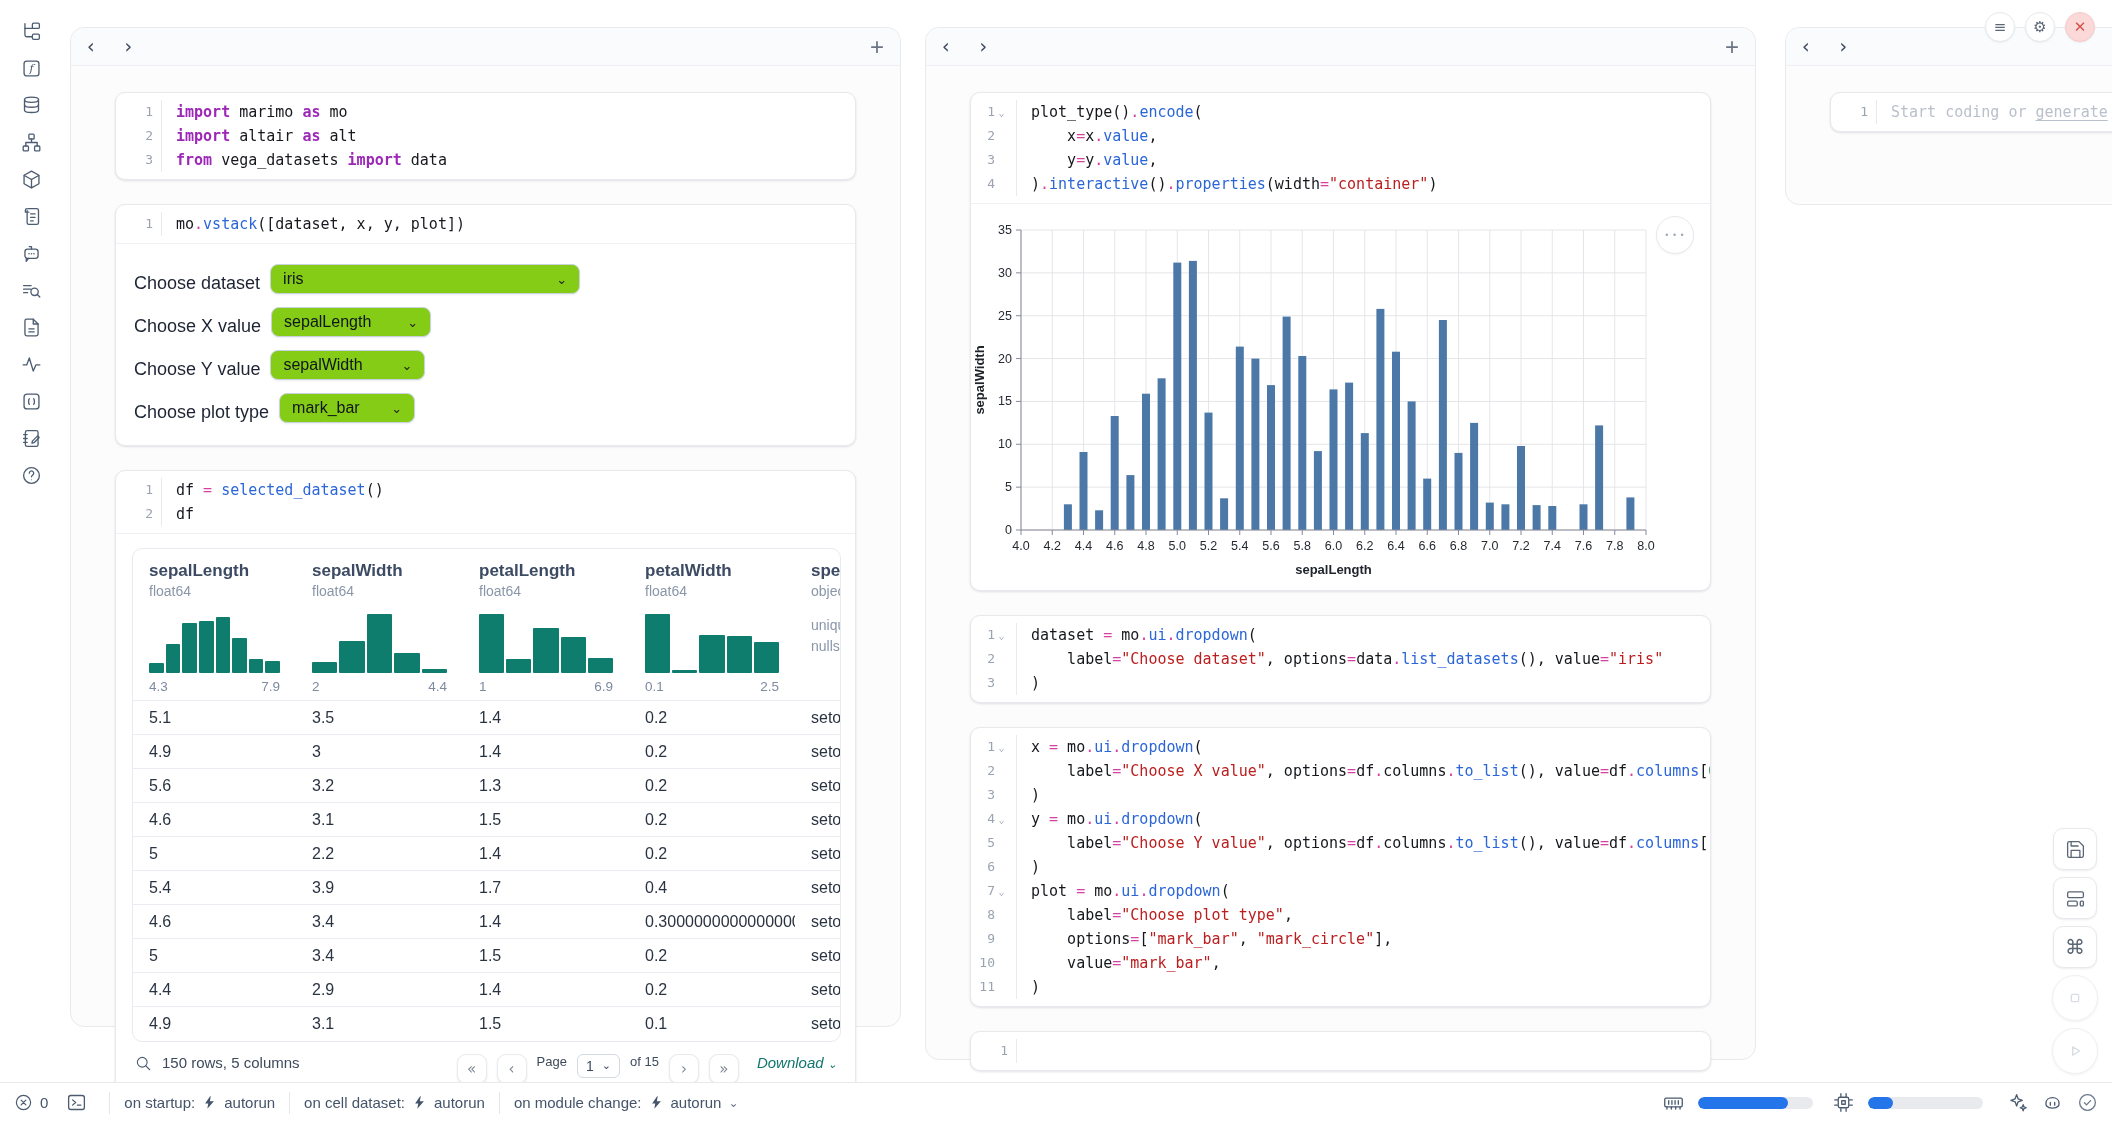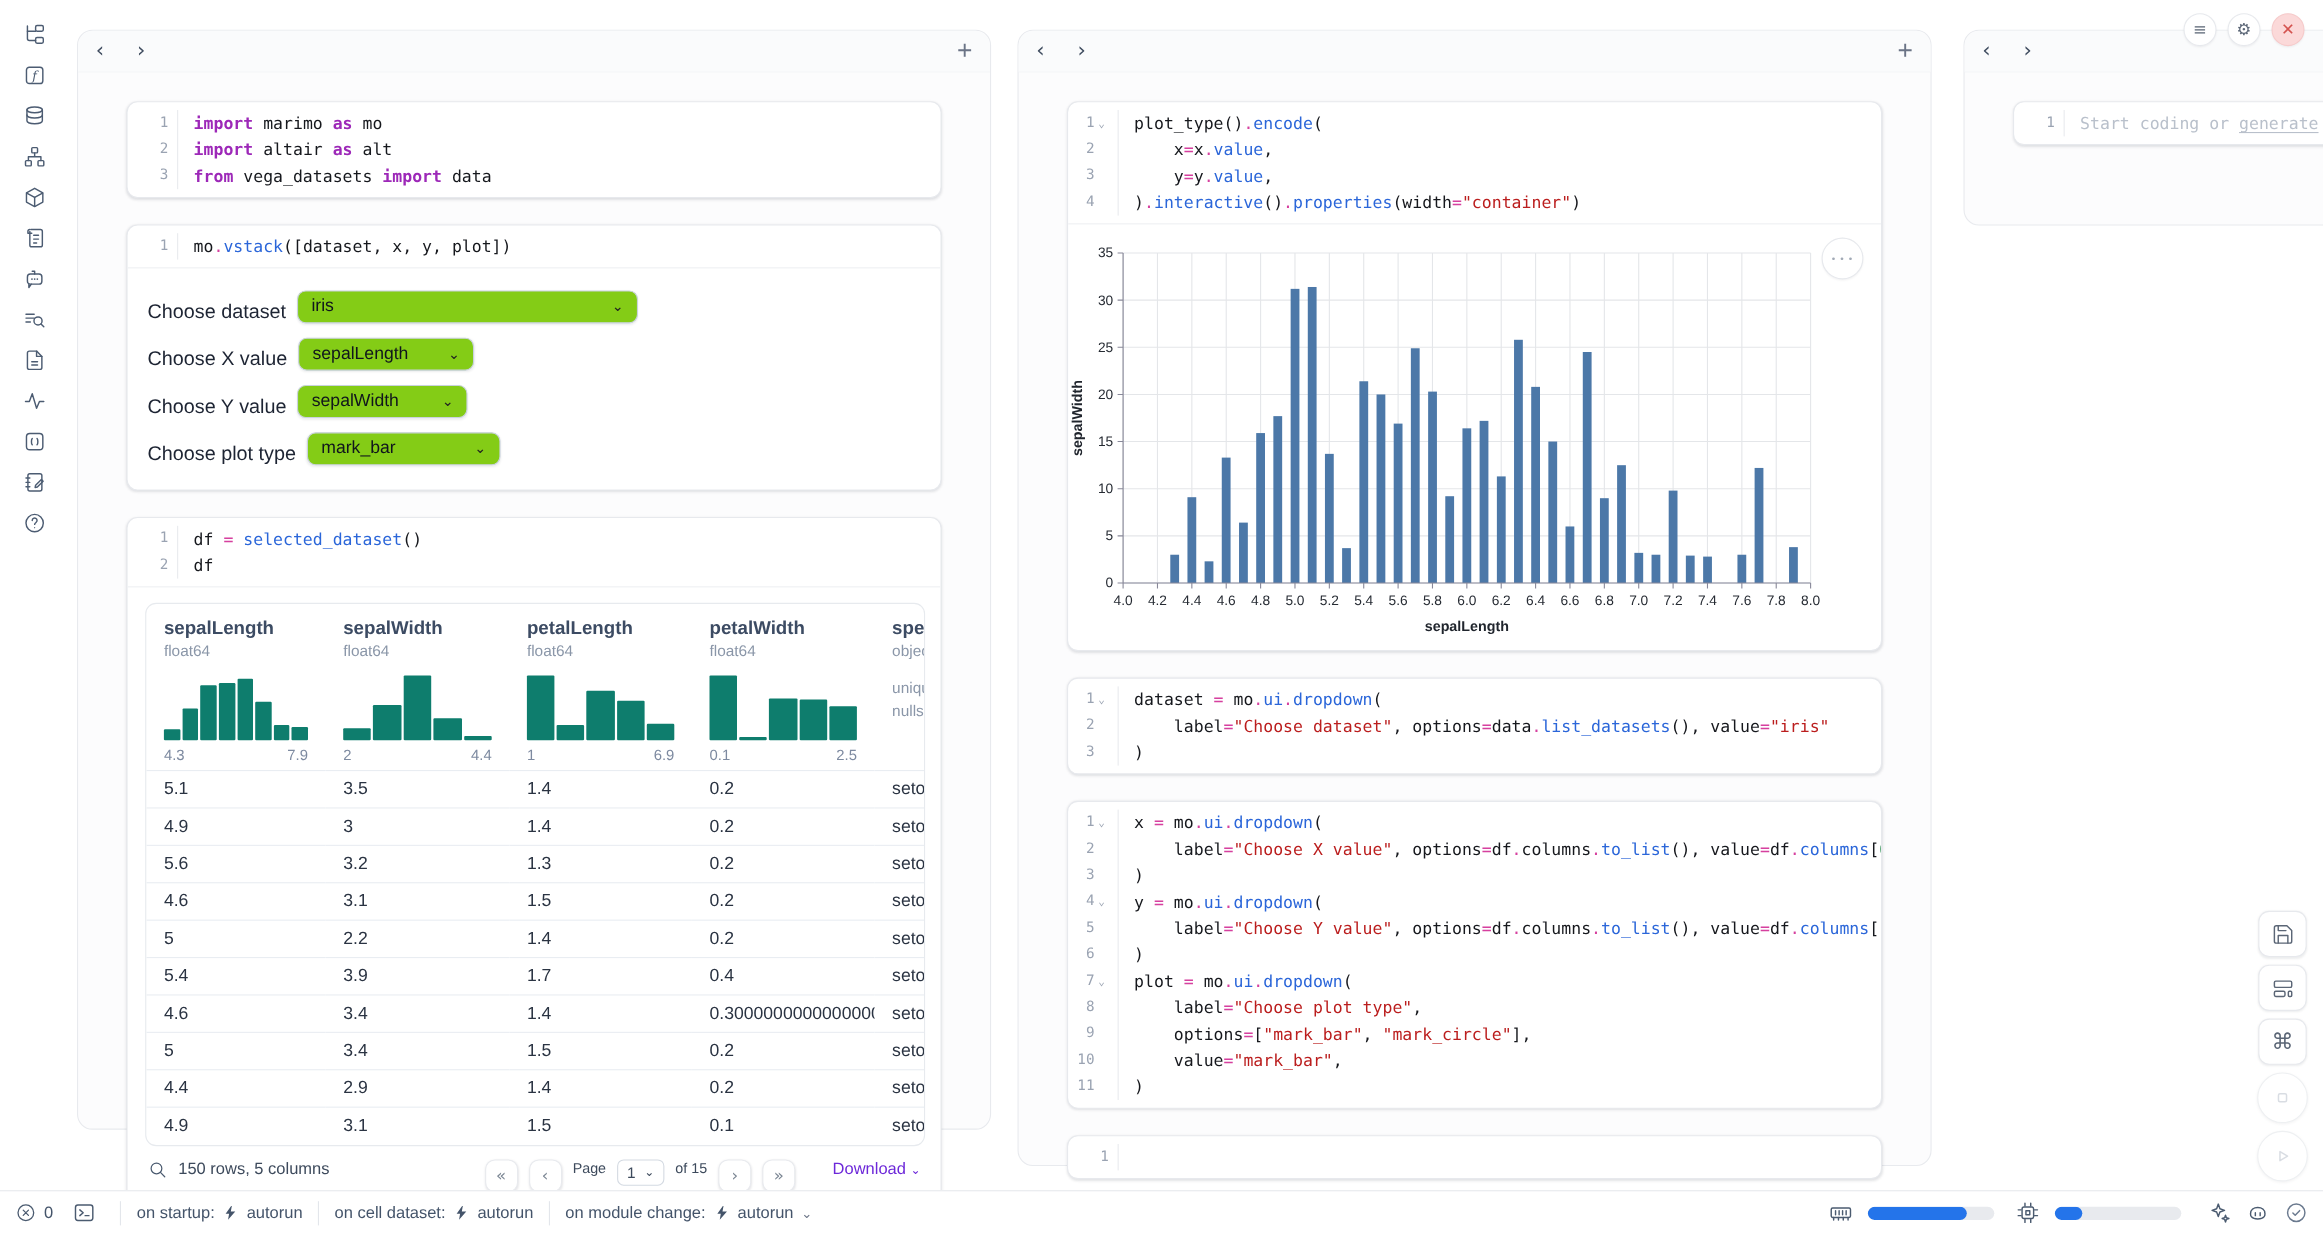--- a/index.html
+++ b/index.html
@@ -58,21 +58,21 @@
   .tbl td { height:34px; padding:0 16px; font-size:16px; color:#2a3342; border-top:1px solid #e9edf2;
     white-space:nowrap; overflow:hidden; }
   .tbl-foot { display:flex; align-items:flex-start; gap:10px; padding:12px 2px 6px; font-size:15px; color:#3d4a5c; }
   .tbl-foot .spacer { flex:1; }
   .pg-btn { width:30px; height:30px; border:1px solid #e8eaee; border-radius:9px; background:#fff;
     box-shadow:0 1px 2px rgba(16,24,40,.1); color:#7c8794; font-size:15px; cursor:pointer;
     display:inline-flex; align-items:center; justify-content:center; font-family:"DejaVu Sans",sans-serif; }
   .pg-lbl { font-size:13px; color:#3d4a5c; }
   .pg-sel { display:inline-flex; align-items:center; border:1px solid #d4dae2; border-radius:6px;
     padding:3px 8px; font-size:14px; gap:8px; background:#fff; cursor:pointer; }
-  .dl { color:#6d28d9; font-size:15px; cursor:pointer; margin-left:24px; white-space:nowrap; }
+  .dl { color:#0f766e; font-size:15px; cursor:pointer; margin-left:8px; white-space:nowrap;font-style:italic; }
 
   
   .chart-out { position:relative; padding:12px 0 4px; }
   .chart-menu { position:absolute; top:12px; right:16px; width:38px; height:38px; border-radius:50%;
     background:#fff; border:1px solid #e7e9ed; color:#a2aab6; font-size:15px; letter-spacing:1px;
     cursor:pointer; box-shadow:0 1px 2px rgba(16,24,40,.05); }
 
   
   .ph { color:#b9c0cb; }
   .ph u { text-underline-offset:3px; }
@@ -252,21 +252,21 @@
             </div>
             <div class="dd-row">
               <span>Choose Y value</span>
               <span class="dd-box" style="width:155px">
                 <span>sepalWidth</span>
                 <span class="chev">⌄</span>
               </span>
             </div>
             <div class="dd-row">
               <span>Choose plot type</span>
-              <span class="dd-box" style="width:176px">
+              <span class="dd-box" style="width:136px">
                 <span>mark_bar</span>
                 <span class="chev">⌄</span>
               </span>
             </div>
           </div>
       </div>
       <div class="cell">
         <div class="code">
             <div class="gutter">
               <div class="gl"><span>1</span></div>

